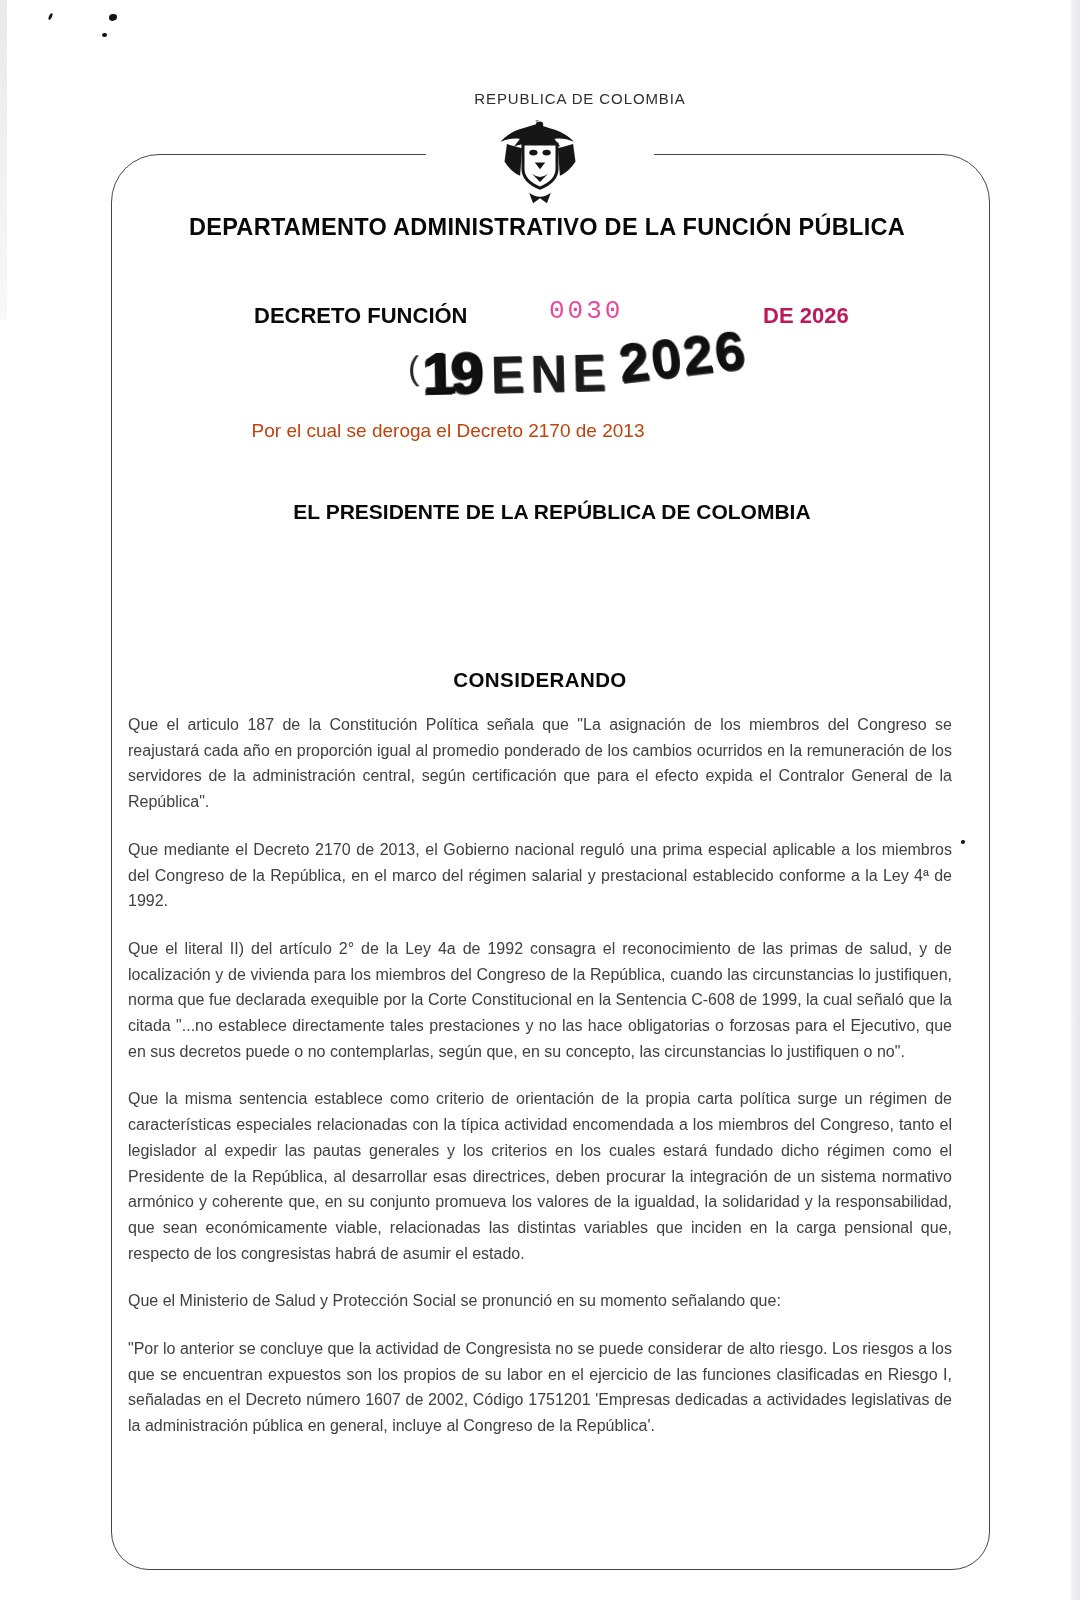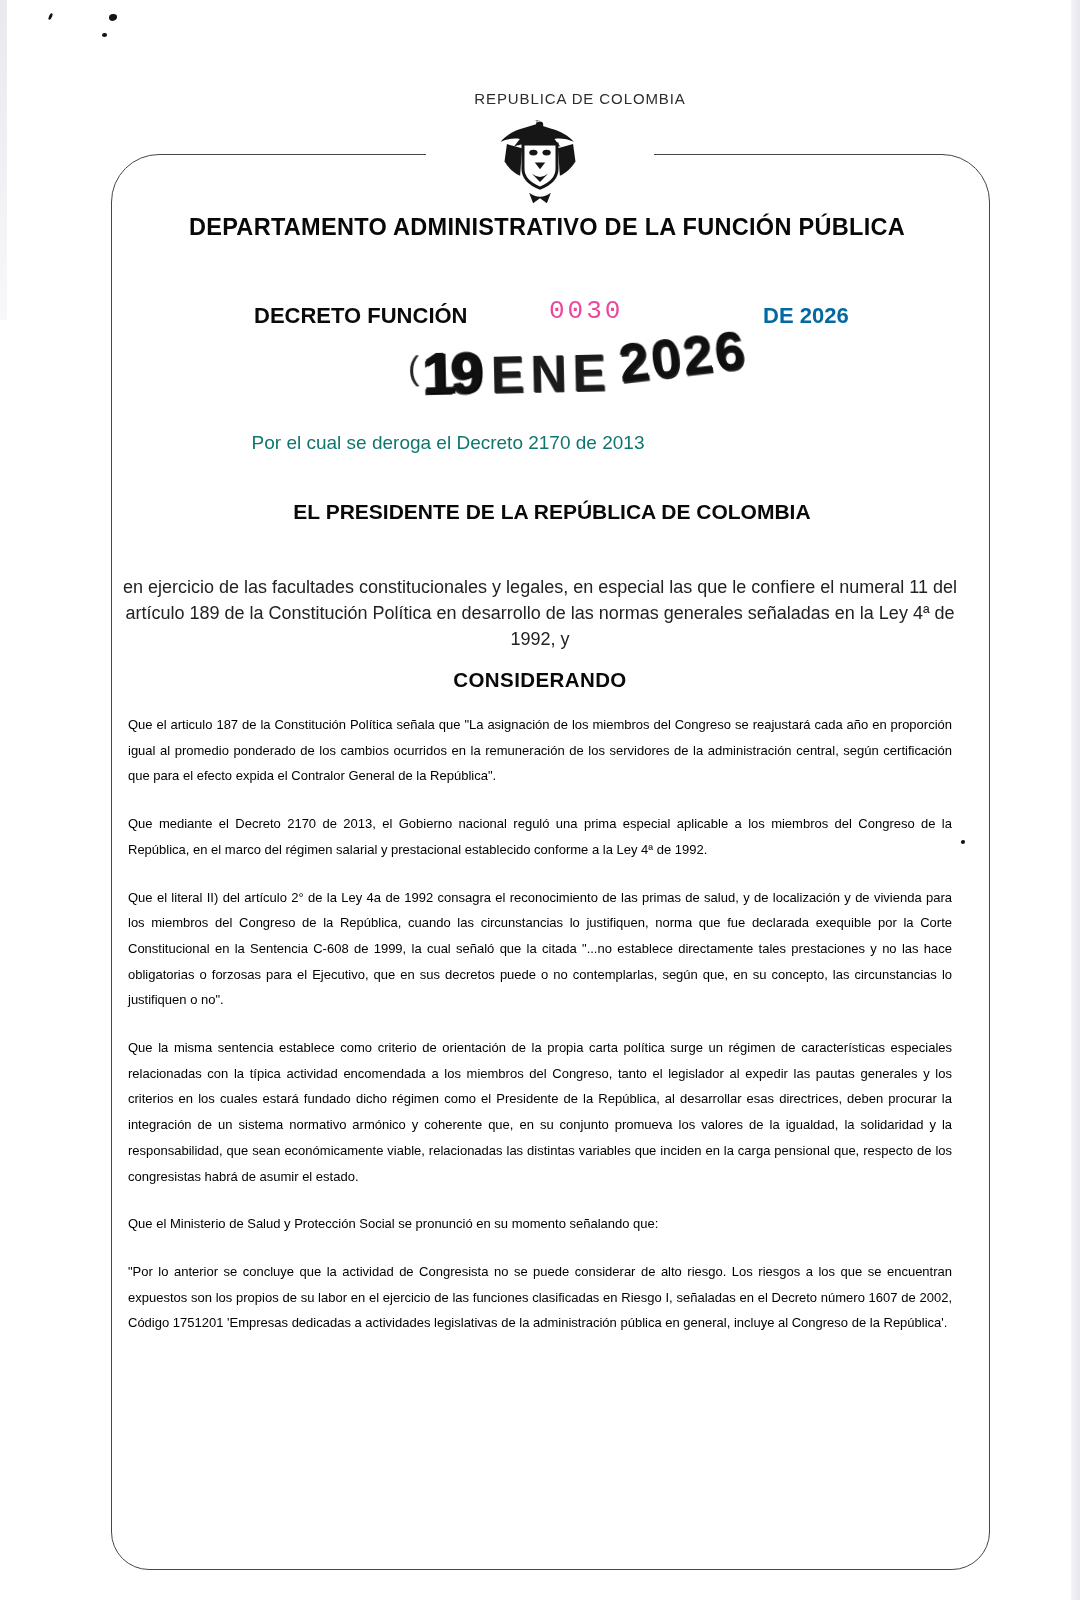--- a/index.html
+++ b/index.html
@@ -25,40 +25,40 @@
   .crest-box{position:absolute;left:426px;top:106px;width:228px;height:114px;
     background:#fff;display:flex;align-items:flex-start;justify-content:center;z-index:2;}
   .crest-box svg{margin-top:8px;}
   .small-header{position:absolute;left:0;top:90px;width:1080px;text-align:center;
     font-size:15px;letter-spacing:.9px;color:#2d2d2d;margin-left:40px;}
   .dept-title{position:absolute;left:0;top:214px;width:1080px;text-align:center;
     font-size:23.5px;font-weight:bold;letter-spacing:.3px;color:#080808;z-index:3;margin-left:7px;}
   .decree-label{position:absolute;left:254px;top:303px;font-size:22px;font-weight:bold;color:#0a0a0a;}
   .decree-number{position:absolute;left:549px;top:296px;font-family:Liberation Mono, monospace;
     font-size:26px;font-weight:400;letter-spacing:3px;color:#ec4899;}
-  .decree-year{position:absolute;left:763px;top:303px;font-size:22px;font-weight:bold;color:#0369a1;}
+  .decree-year{position:absolute;left:763px;top:303px;font-size:22px;font-weight:bold;color:#be185d;}
   
   .stamp{position:absolute;left:408px;top:336px;white-space:nowrap;color:#181818;
     transform:rotate(-1.2deg);filter:blur(.4px) contrast(1.08);z-index:3;}
   .stamp .s-paren{font-size:34px;font-weight:400;vertical-align:14px;margin-right:3px;color:#2a2a2a;}
   .stamp .s-day{font-size:58px;font-weight:900;letter-spacing:-4px;
     text-shadow:2px 1px 0 #101010,-1px 2px 0 #2b2b2b;}
   .stamp .s-month{display:inline-block;font-size:50px;font-weight:800;letter-spacing:6px;margin-left:12px;
     transform:scaleY(1.04);text-shadow:1px 1px 0 #3a3a3a;color:#222;}
   .stamp .s-year{display:inline-block;font-size:54px;font-weight:900;letter-spacing:2px;margin-left:8px;
     transform:rotate(-5.5deg) translateY(-13px);text-shadow:1px 2px 0 #262626;}
-  .subject{position:absolute;left:0;top:432px;width:896px;text-align:center;font-size:19px;color:#0f766e;}
+  .subject{position:absolute;left:0;top:420px;width:896px;text-align:center;font-size:19px;color:#c2410c;}
   .authority{position:absolute;left:12px;top:500px;width:1080px;text-align:center;
     font-size:21px;font-weight:bold;color:#090909;}
   .preamble{position:absolute;left:118px;top:574px;width:844px;text-align:center;
     font-size:18px;line-height:26px;color:#222;}
   .considering{position:absolute;left:0;top:668px;width:1080px;text-align:center;
     font-size:20.5px;font-weight:bold;letter-spacing:.4px;color:#090909;}
   .body-text{position:absolute;left:128px;top:712px;width:824px;
-    font-size:13px;line-height:25.7px;text-align:justify;color:#000000;}
+    font-size:16px;line-height:25.7px;text-align:justify;color:#404040;}
   .body-text p{margin:0 0 22px 0;}
 </style>
 </head>
 <body>
 
 <div class="page">
 
   <div class="edge-left"></div>
   <div class="edge-right"></div>
   <div class="speck speck-1"></div>
@@ -99,21 +99,20 @@
   <div class="decree-year">DE 2026</div>
 
   <div class="stamp">
     <span class="s-paren">(</span><span class="s-day">19</span><span class="s-month">ENE</span><span class="s-year">2026</span>
   </div>
 
   <div class="subject">Por el cual se deroga el Decreto 2170 de 2013</div>
 
   <div class="authority">EL PRESIDENTE DE LA REPÚBLICA DE COLOMBIA</div>
 
-  <div class="preamble">en ejercicio de las facultades constitucionales y legales, en especial las que le confiere el numeral 11 del artículo 189 de la Constitución Política en desarrollo de las normas generales señaladas en la Ley 4ª de 1992, y</div>
 
   <div class="considering">CONSIDERANDO</div>
 
   <div class="body-text">
     <p>Que el articulo 187 de la Constitución Política señala que "La asignación de los miembros del Congreso se reajustará cada año en proporción igual al promedio ponderado de los cambios ocurridos en la remuneración de los servidores de la administración central, según certificación que para el efecto expida el Contralor General de la República".</p>
     <p>Que mediante el Decreto 2170 de 2013, el Gobierno nacional reguló una prima especial aplicable a los miembros del Congreso de la República, en el marco del régimen salarial y prestacional establecido conforme a la Ley 4ª de 1992.</p>
     <p>Que el literal II) del artículo 2° de la Ley 4a de 1992 consagra el reconocimiento de las primas de salud, y de localización y de vivienda para los miembros del Congreso de la República, cuando las circunstancias lo justifiquen, norma que fue declarada exequible por la Corte Constitucional en la Sentencia C-608 de 1999, la cual señaló que la citada "...no establece directamente tales prestaciones y no las hace obligatorias o forzosas para el Ejecutivo, que en sus decretos puede o no contemplarlas, según que, en su concepto, las circunstancias lo justifiquen o no".</p>
     <p>Que la misma sentencia establece como criterio de orientación de la propia carta política surge un régimen de características especiales relacionadas con la típica actividad encomendada a los miembros del Congreso, tanto el legislador al expedir las pautas generales y los criterios en los cuales estará fundado dicho régimen como el Presidente de la República, al desarrollar esas directrices, deben procurar la integración de un sistema normativo armónico y coherente que, en su conjunto promueva los valores de la igualdad, la solidaridad y la responsabilidad, que sean económicamente viable, relacionadas las distintas variables que inciden en la carga pensional que, respecto de los congresistas habrá de asumir el estado.</p>
     <p>Que el Ministerio de Salud y Protección Social se pronunció en su momento señalando que:</p>
     <p>"Por lo anterior se concluye que la actividad de Congresista no se puede considerar de alto riesgo. Los riesgos a los que se encuentran expuestos son los propios de su labor en el ejercicio de las funciones clasificadas en Riesgo I, señaladas en el Decreto número 1607 de 2002, Código 1751201 'Empresas dedicadas a actividades legislativas de la administración pública en general, incluye al Congreso de la República'.</p>

